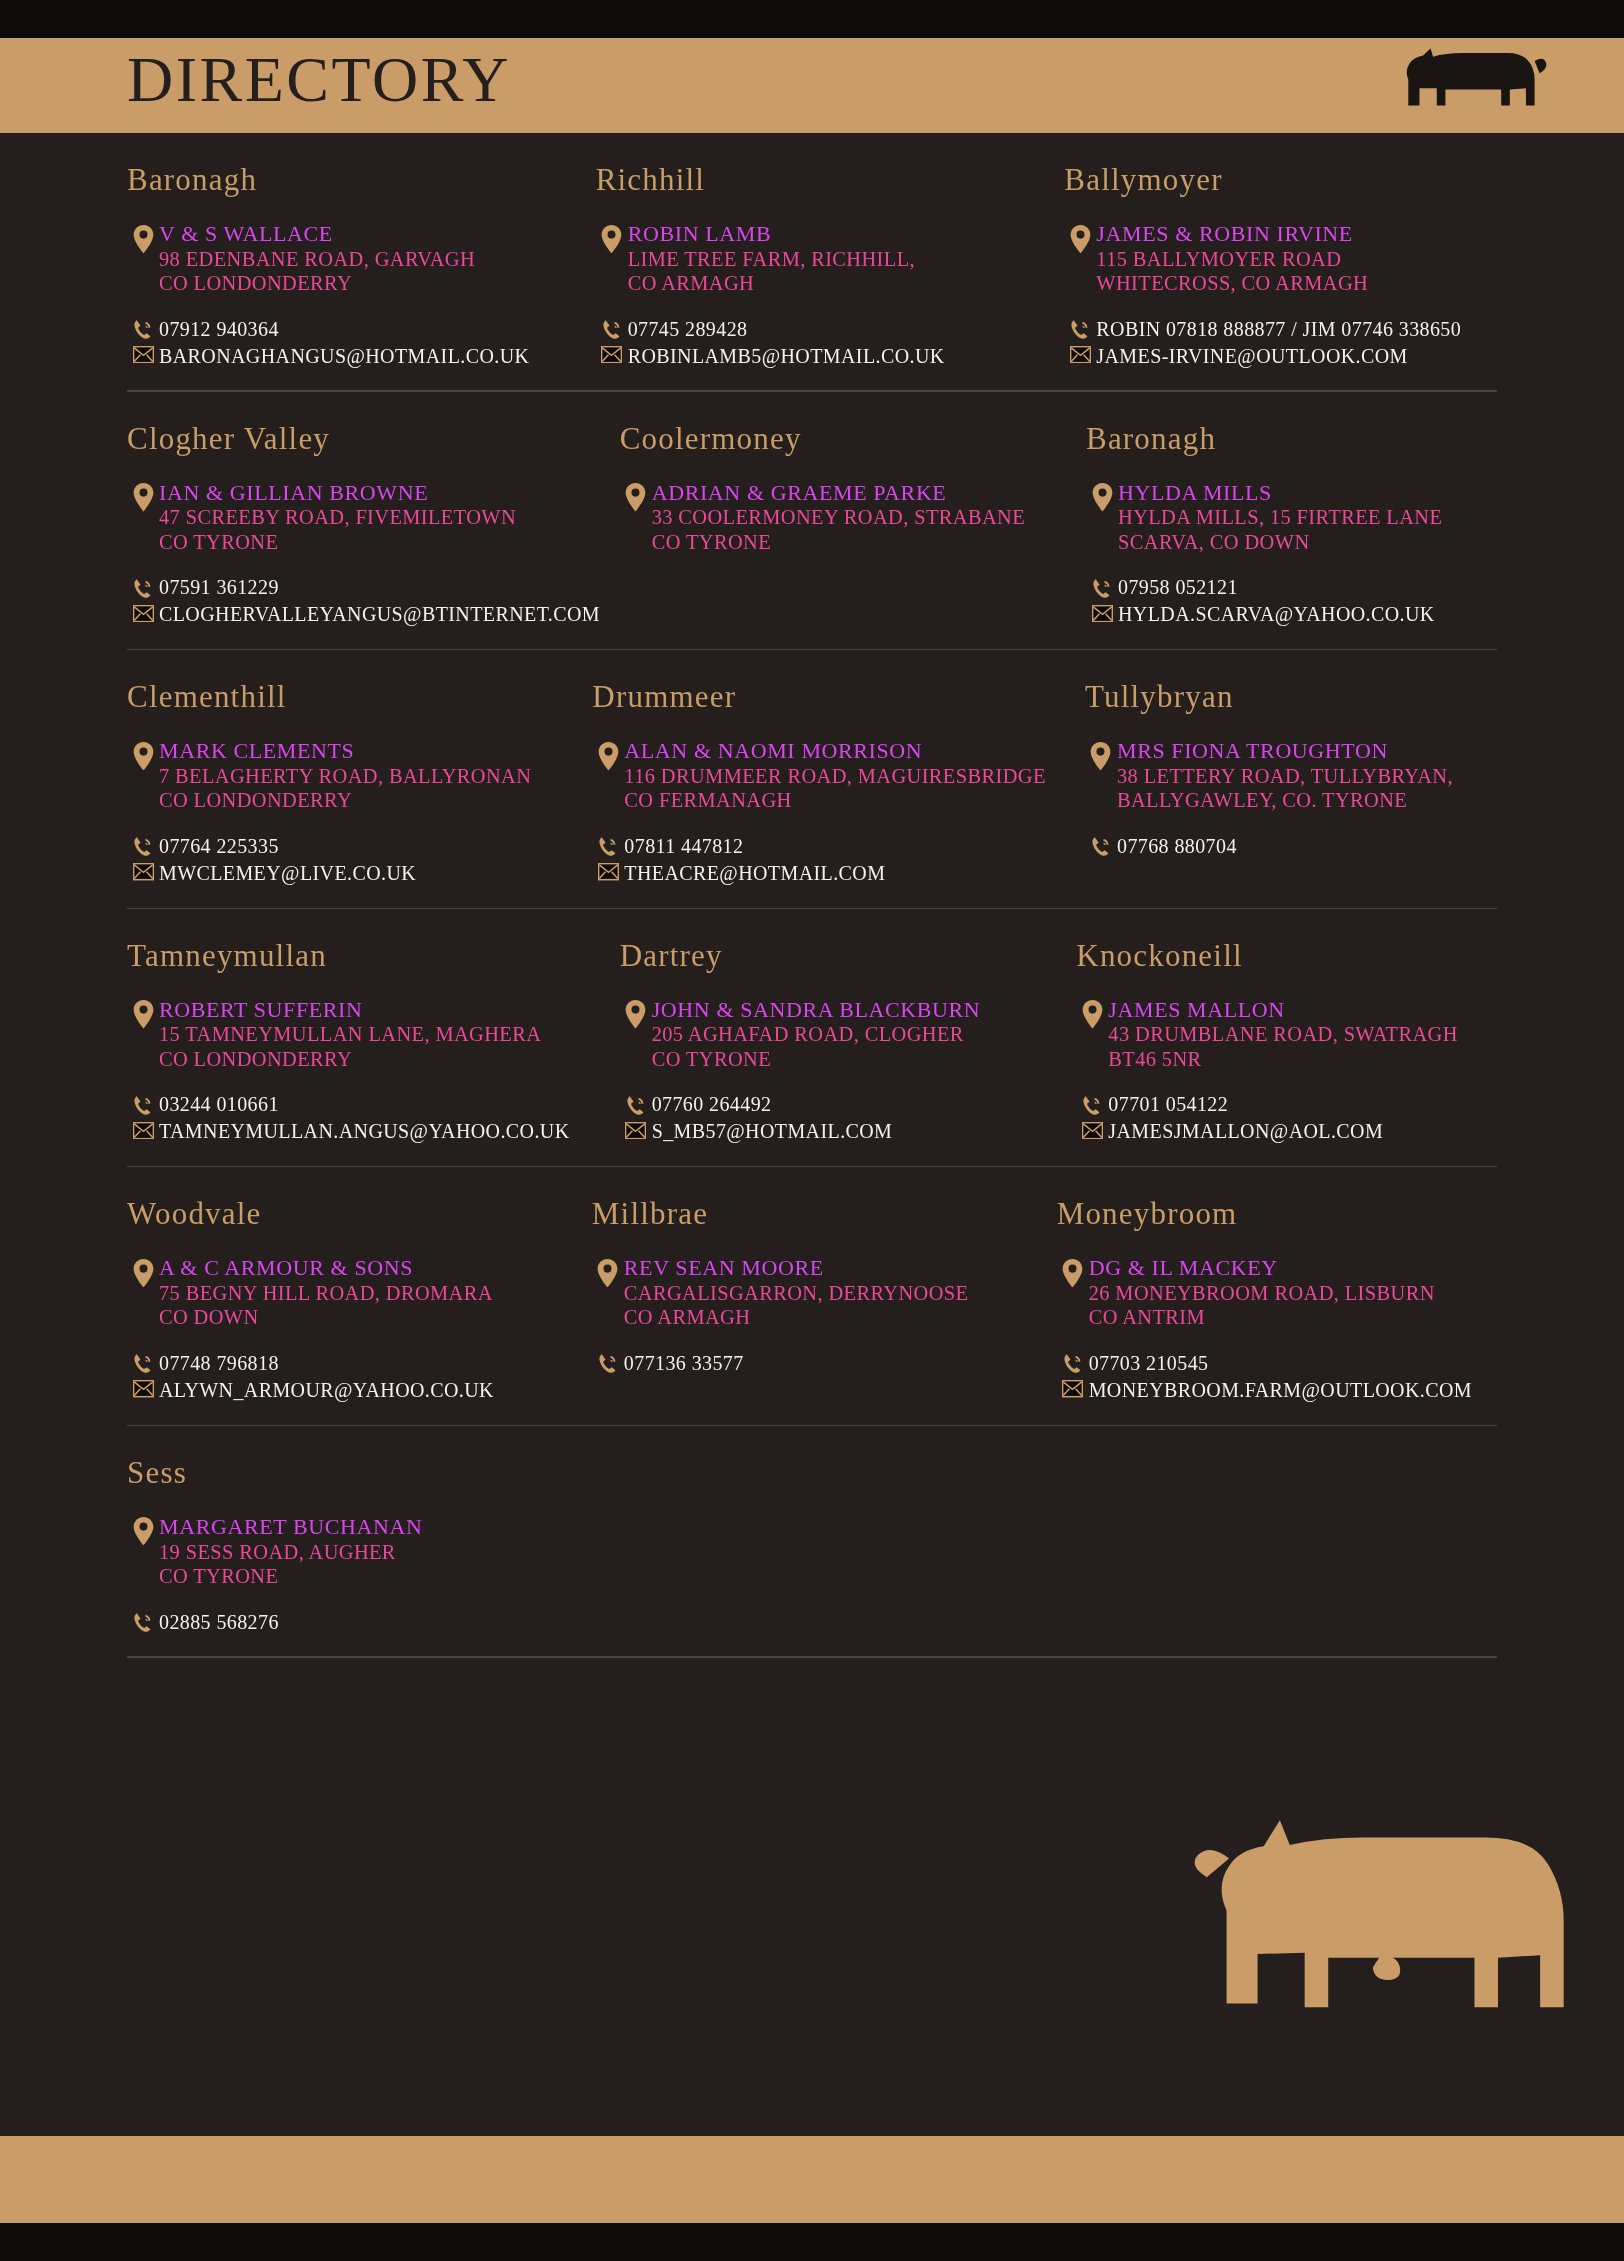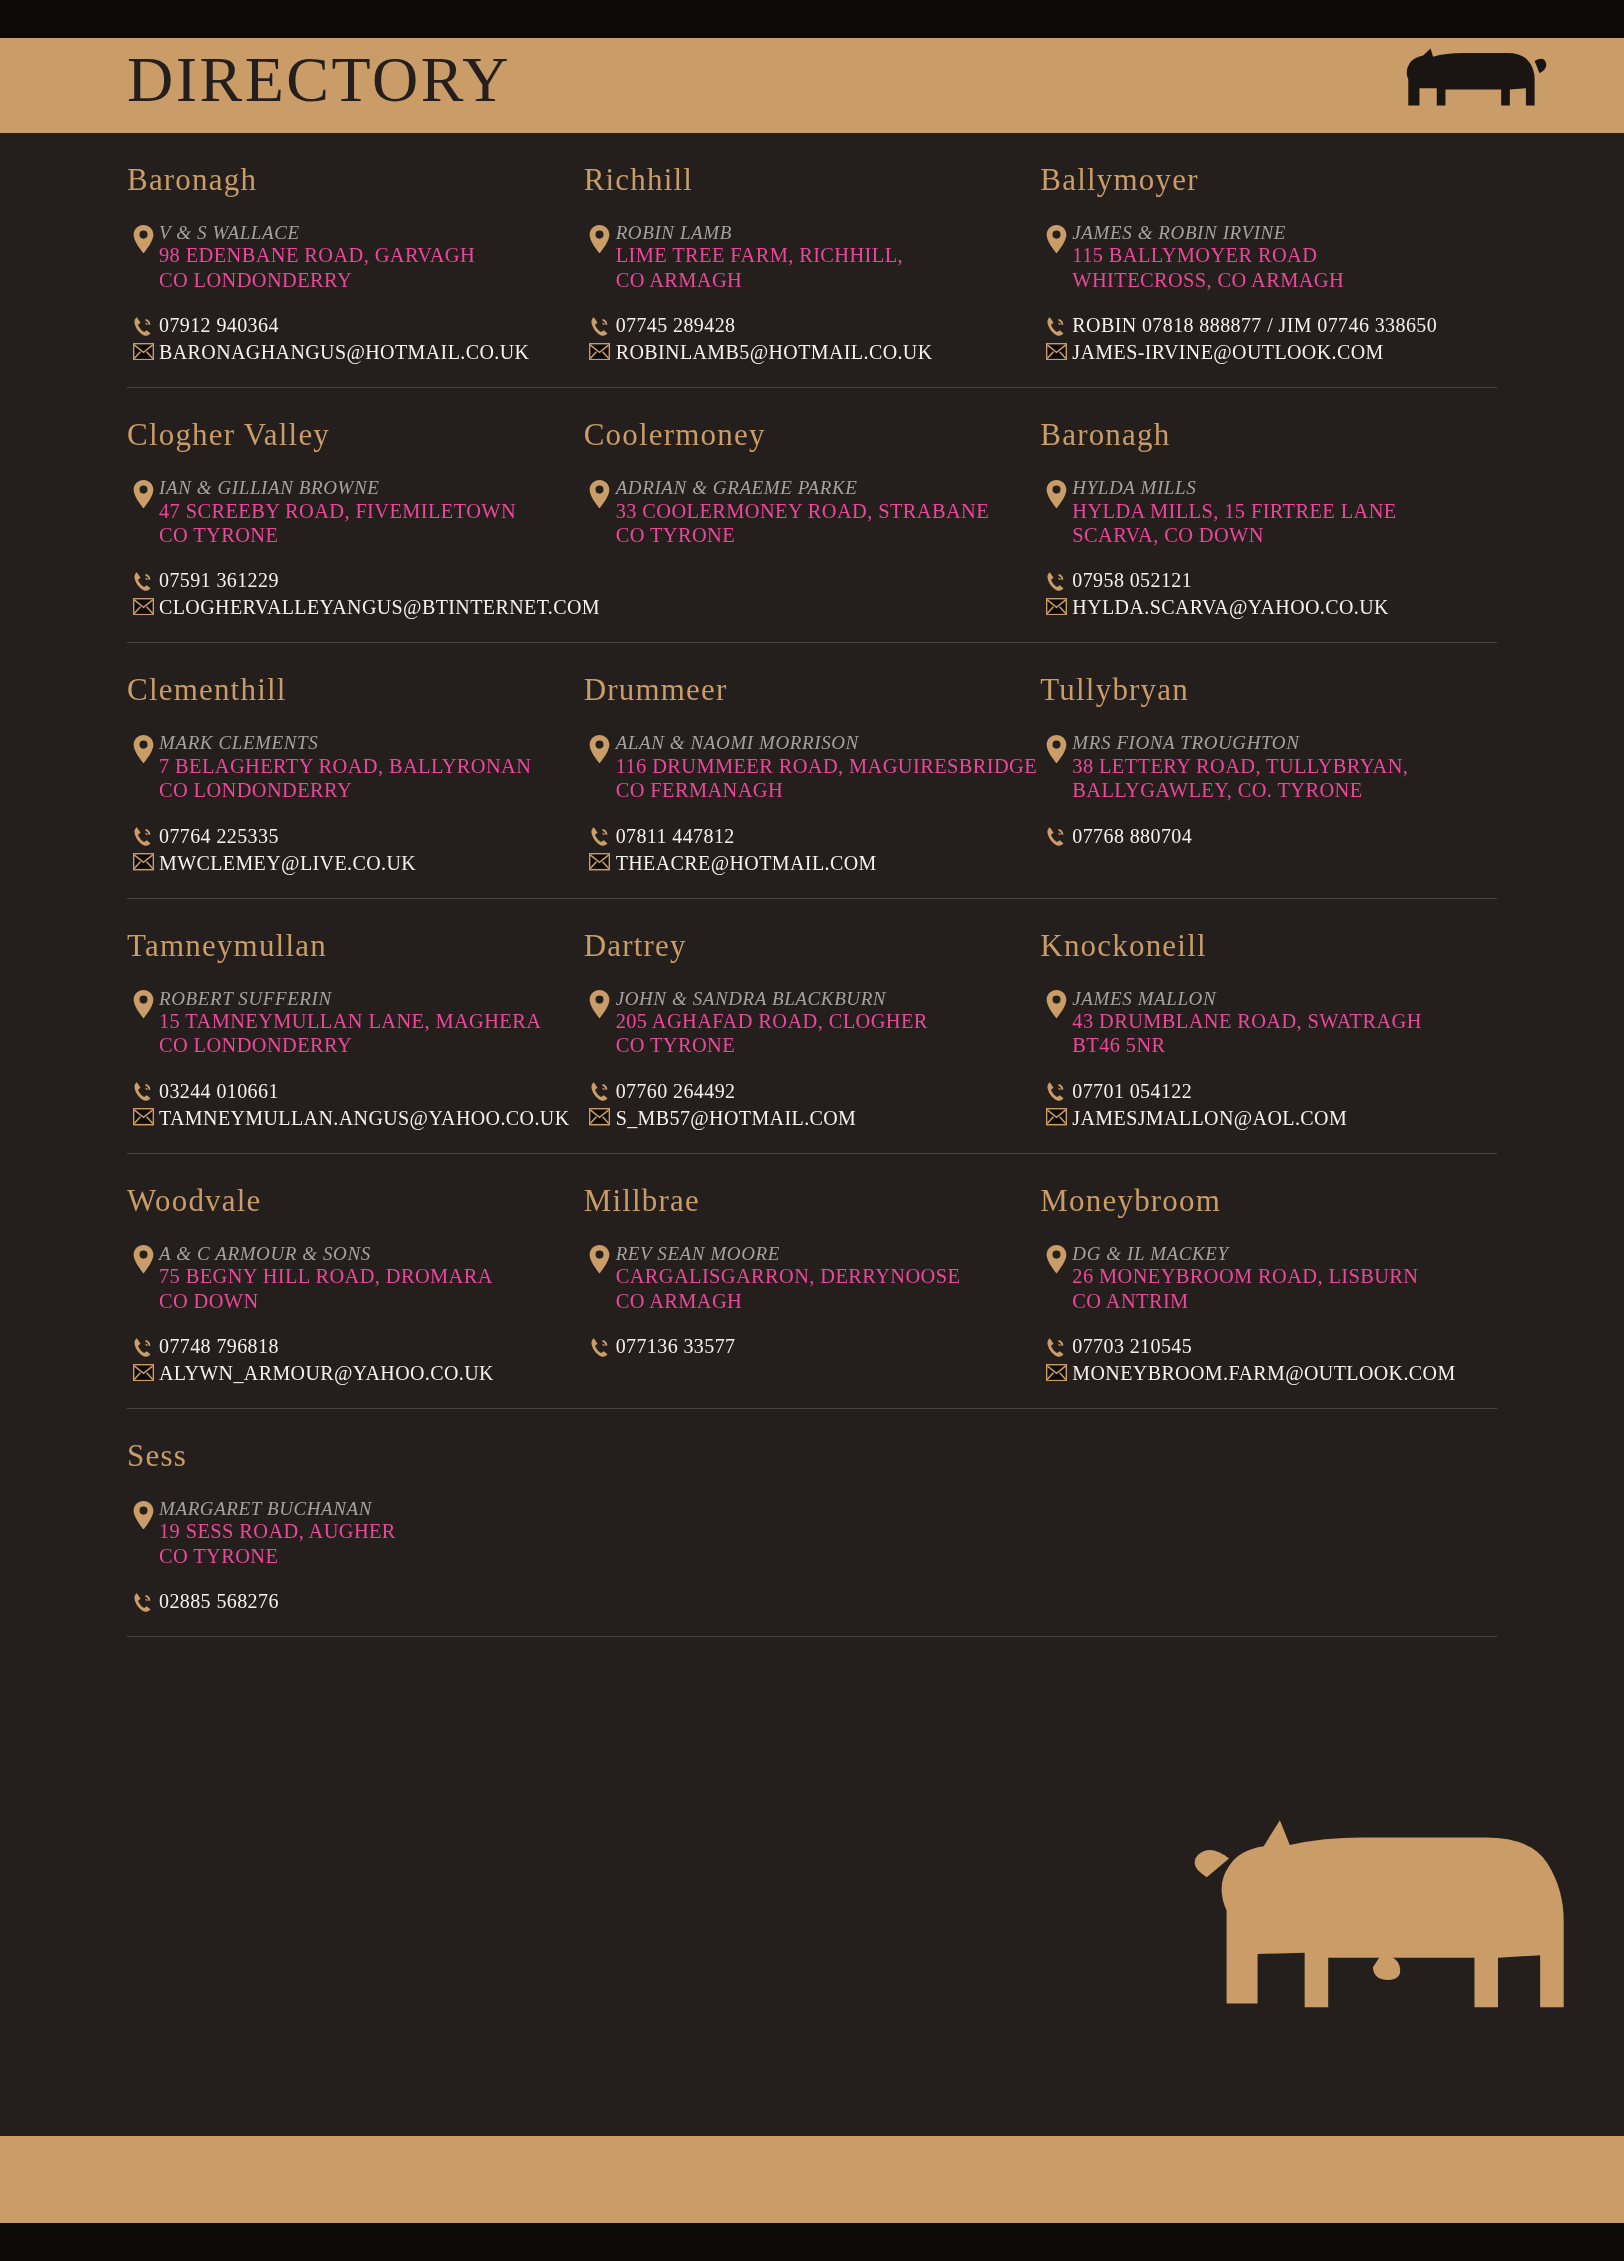--- a/index.html
+++ b/index.html
@@ -55,20 +55,21 @@
     position: absolute;
     top: 133px;
     left: 0;
     width: 100%;
   }
   .row {
     position: relative;
     padding: 0 127px;
     box-sizing: border-box;
     display: flex;
+    gap: 36px;
   }
   .row::after {
     content: "";
     position: absolute;
     left: 127px;
     right: 127px;
     bottom: 0;
     height: 1.2px;
     background: #4a433f;
   }
@@ -99,26 +100,25 @@
     justify-content: center;
     padding-top: 2.5px;
   }
   .ico svg { display: block; }
 
   .addr-block {
     flex: 1 1 auto;
     min-width: 0;
   }
   .person {
-    color: #a3a3a3;
-    font-size: 19px;
+    color: #d946ef;
+    font-size: 22px;
     letter-spacing: 0.6px;
     line-height: 1.12;
     white-space: nowrap;
-    font-style: italic;
   }
   .addr {
     color: #ec4899;
     font-size: 20.4px;
     letter-spacing: 0.4px;
     line-height: 1.2;
     white-space: nowrap;
   }
 
   .contact-block { margin-top: 21px; }

